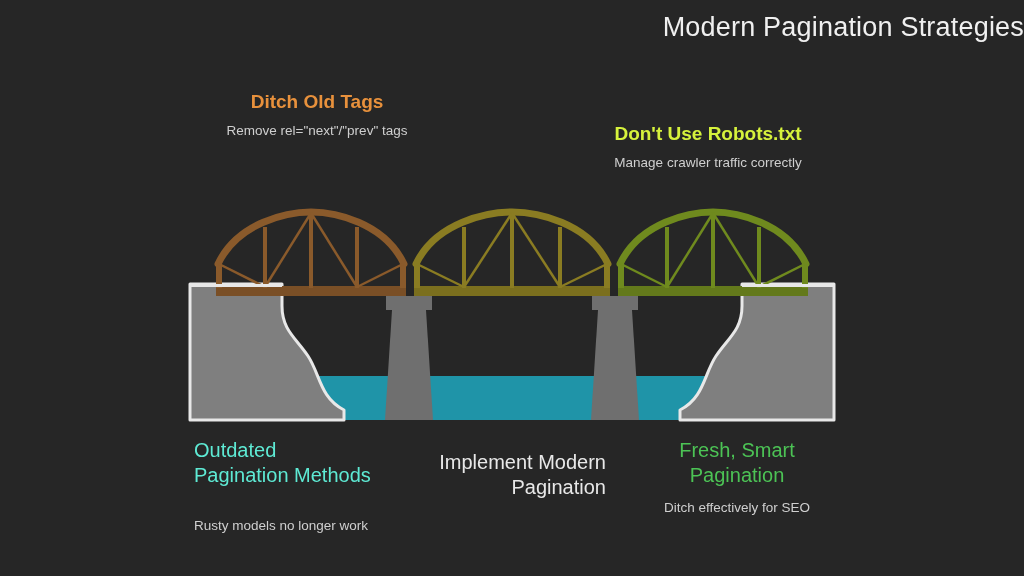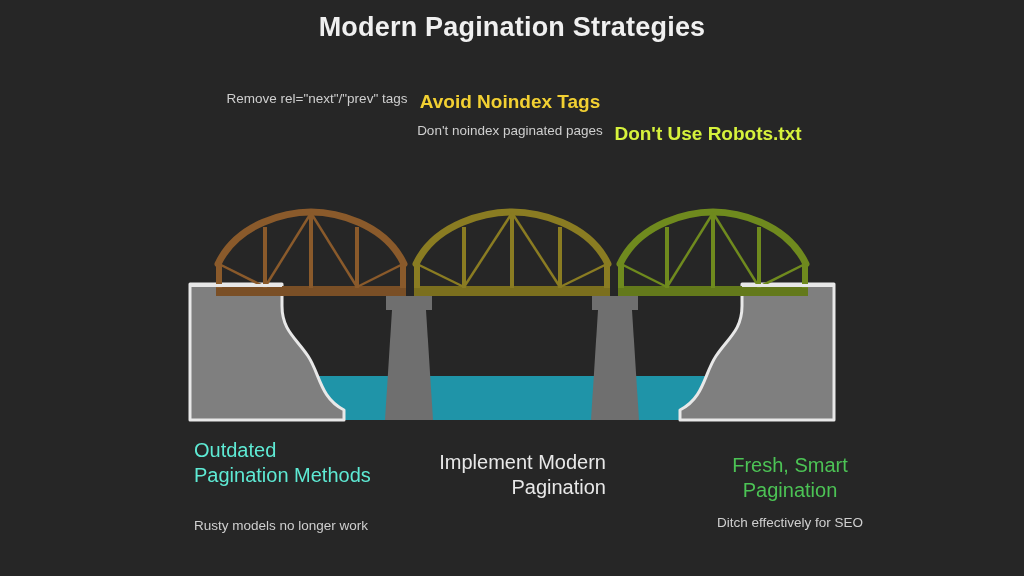--- a/index.html
+++ b/index.html
@@ -19,23 +19,23 @@
     width: 1024px;
     height: 576px;
   }
 
   
   .page-title {
     position: absolute;
     left: 0;
     top: 12px;
     width: 1024px;
-    text-align: center;
+    text-align: right;
     font-size: 27px;
-    font-weight: 700;
+    font-weight: 400;
     color: #f0f0f0;
     letter-spacing: 0.2px;
   }
 
   
   .top-callout {
     position: absolute;
     text-align: center;
   }
   .top-callout .headline {
@@ -78,21 +78,21 @@
   }
   #callout-outdated .headline { color: #5eead4; }
   #callout-outdated .sub { margin-top: 30px; }
 
   #callout-implement {
     left: 410px; top: 450px; width: 196px; text-align: right;
   }
   #callout-implement .headline { color: #e8e8e8; }
 
   #callout-fresh {
-    left: 692px; top: 438px; width: 196px; text-align: center; margin-top: 15px;
+    left: 639px; top: 438px; width: 196px; text-align: center;
   }
   #callout-fresh .headline { color: #4cc355; }
 
   
   #bridge-scene {
     position: absolute;
     left: 168px;
     top: 198px;
     width: 688px;
     height: 232px;
@@ -100,30 +100,28 @@
   #bridge-scene svg { display: block; }
 </style>
 </head>
 <body>
 
 <div id="page-root">
 
   <div class="page-title">Modern Pagination Strategies</div>
 
   <div class="top-callout" id="callout-ditch">
+    <div class="headline">Ditch Old Tags</div>
     <div class="sub">Remove rel="next"/"prev" tags</div>
   </div>
 
-  <div class="top-callout" id="callout-avoid">
-    <div class="headline">Avoid Noindex Tags</div>
-    <div class="sub">Don't noindex paginated pages</div>
-  </div>
 
   <div class="top-callout" id="callout-robots">
     <div class="headline">Don't Use Robots.txt</div>
+    <div class="sub">Manage crawler traffic correctly</div>
   </div>
 
   <div id="bridge-scene">
     <svg width="688" height="232" viewBox="0 0 688 232" xmlns="http://www.w3.org/2000/svg">
 
       <g>
         <rect x="90" y="178" width="524" height="44" fill="#1f94a8"></rect>
       </g>
 
       <g>

